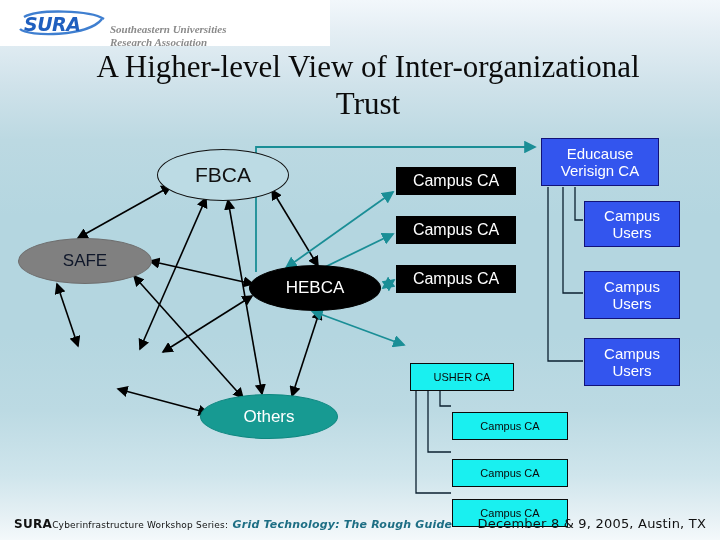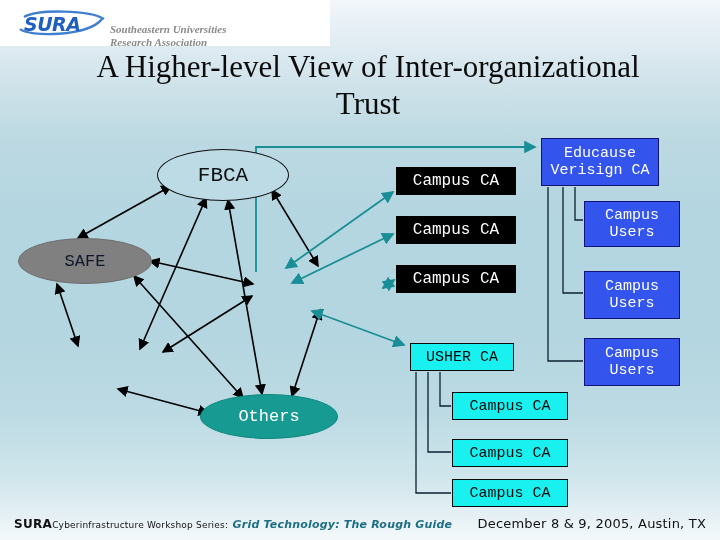--- a/index.html
+++ b/index.html
@@ -81,21 +81,20 @@
 
   
   .node {
     position: absolute;
     display: flex;
     align-items: center;
     justify-content: center;
     text-align: center;
     box-sizing: border-box;
     white-space: pre-line;
-    font-family: Liberation Mono, monospace;
   }
   .ellipse { border-radius: 50%; }
 
   #n-fbca {
     left: 157px; top: 149px; width: 132px; height: 52px;
     background: #bcdbe4; border: 1px solid #101010;
     color: #111111; font-size: 21px;
   }
   #n-safe {
     left: 18px; top: 238px; width: 134px; height: 46px;
@@ -121,21 +120,21 @@
   .box-black {
     background: #000000; border: 0;
     color: #ffffff; font-size: 16px;
   }
   .box-blue {
     background: #3355ee; border: 1px solid #121278;
     color: #ffffff; font-size: 15px; line-height: 17px;
   }
   .box-cyan {
     background: #19f0f0; border: 1px solid #0b0b0b;
-    color: #0b0b0b; font-size: 15px;
+    color: #0b0b0b; font-size: 11px; margin-top: 20px;
   }
 
   #n-cca1 { left: 396px; top: 167px; width: 120px; height: 28px; }
   #n-cca2 { left: 396px; top: 216px; width: 120px; height: 28px; }
   #n-cca3 { left: 396px; top: 265px; width: 120px; height: 28px; }
 
   #n-educause { left: 541px; top: 138px; width: 118px; height: 48px; }
   #n-cu1 { left: 584px; top: 201px; width: 96px; height: 46px; }
   #n-cu2 { left: 584px; top: 271px; width: 96px; height: 48px; }
   #n-cu3 { left: 584px; top: 338px; width: 96px; height: 48px; }
@@ -267,20 +266,21 @@
     </div>
     <div id="logo-sub">Southeastern Universities
 Research Association</div>
   </div>
 
   <div id="title">A Higher-level View of
 Inter-organizational Trust</div>
 
   <div class="node ellipse" id="n-fbca">FBCA</div>
   <div class="node ellipse" id="n-safe">SAFE</div>
+  <div class="node ellipse" id="n-hebca">HEBCA</div>
   <div class="node ellipse" id="n-others">Others</div>
 
   <div class="node box-black" id="n-cca1">Campus CA</div>
   <div class="node box-black" id="n-cca2">Campus CA</div>
   <div class="node box-black" id="n-cca3">Campus CA</div>
 
   <div class="node box-blue" id="n-educause">Educause
 Verisign CA</div>
   <div class="node box-blue" id="n-cu1">Campus
 Users</div>

